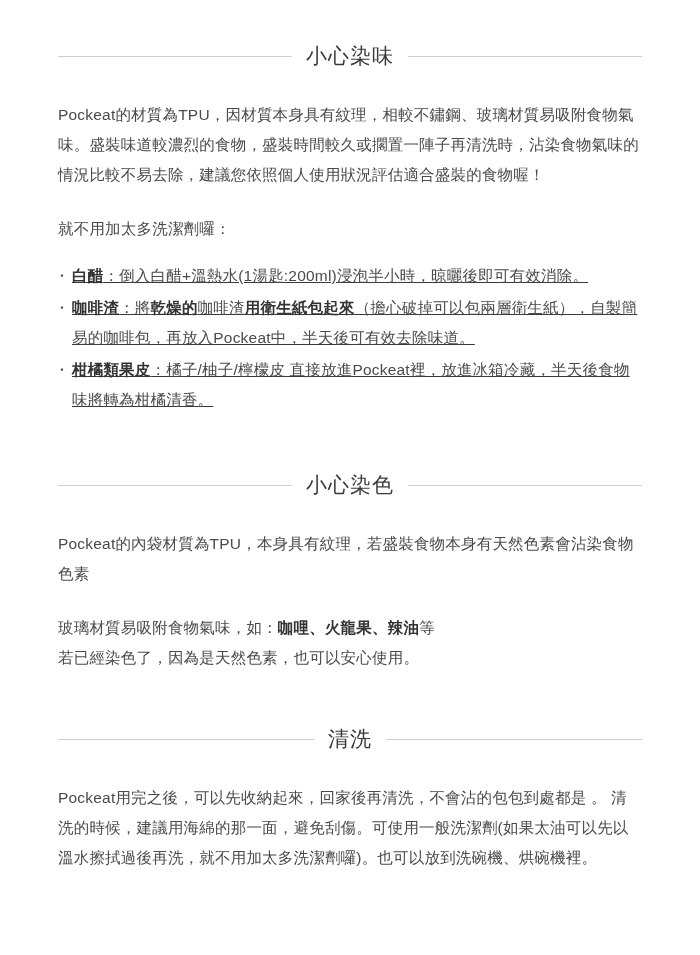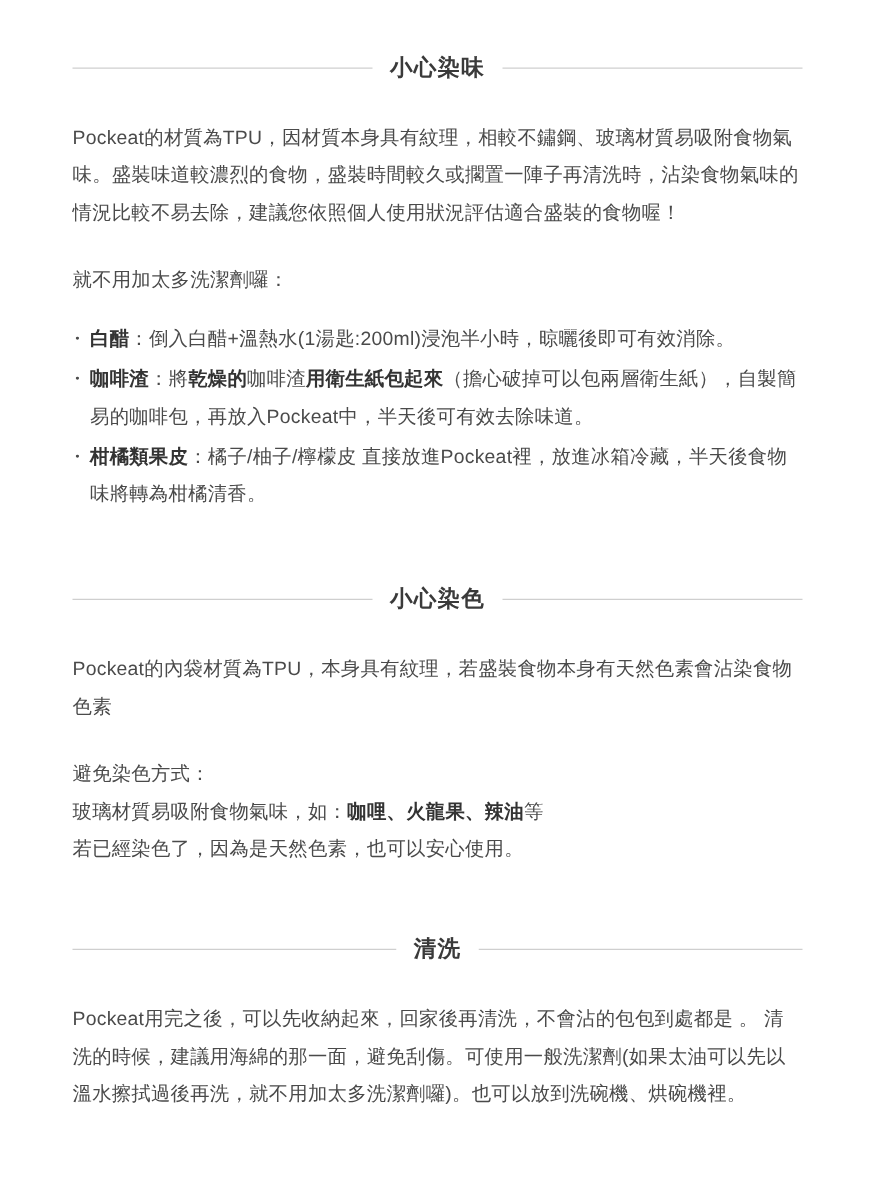--- a/index.html
+++ b/index.html
@@ -29,22 +29,22 @@
     gap: 14px;
     margin: 0;
   }
   .section-head .rule {
     flex: 1 1 auto;
     height: 1px;
     background: #cfcfcf;
   }
   .section-head .title {
     flex: 0 0 auto;
-    font-size: 18px;
-    font-weight: bold;
+    font-size: 21px;
+    font-weight: normal;
     color: #3a3a3a;
     letter-spacing: 1px;
     white-space: nowrap;
   }
 
   
   p.body-text {
     font-size: 15.5px;
     line-height: 30px;
     color: #4a4a4a;
@@ -54,20 +54,21 @@
 
   .spacer-xl { height: 30px; }
   .spacer-lg { height: 24px; }
   .spacer-md { height: 17px; }
 
   
   ul.tips {
     list-style: none;
     margin: 0;
     padding: 0;
+    text-decoration: underline;
   }
   ul.tips > li {
     position: relative;
     padding-left: 14px;
     font-size: 15.5px;
     line-height: 30px;
     color: #4a4a4a;
     margin: 0 0 2px 0;
     letter-spacing: 0.2px;
   }
@@ -122,21 +123,20 @@
       <span class="title">小心染色</span>
       <span class="rule"></span>
     </div>
 
     <div class="spacer-xl"></div>
 
     <p class="body-text">Pockeat的內袋材質為TPU，本身具有紋理，若盛裝食物本身有天然色素會沾染食物色素</p>
 
     <div class="spacer-lg"></div>
 
-    <p class="body-text">避免染色方式：</p>
     <p class="body-text"><span>玻璃材質易吸附食物氣味，如：</span><span class="b">咖哩、火龍果、辣油</span><span>等</span></p>
     <p class="body-text">若已經染色了，因為是天然色素，也可以安心使用。</p>
   </div>
 
   <div style="height:44px"></div>
 
   <div class="head-wrap-3">
     <div class="section-head">
       <span class="rule"></span>
       <span class="title">清洗</span>

